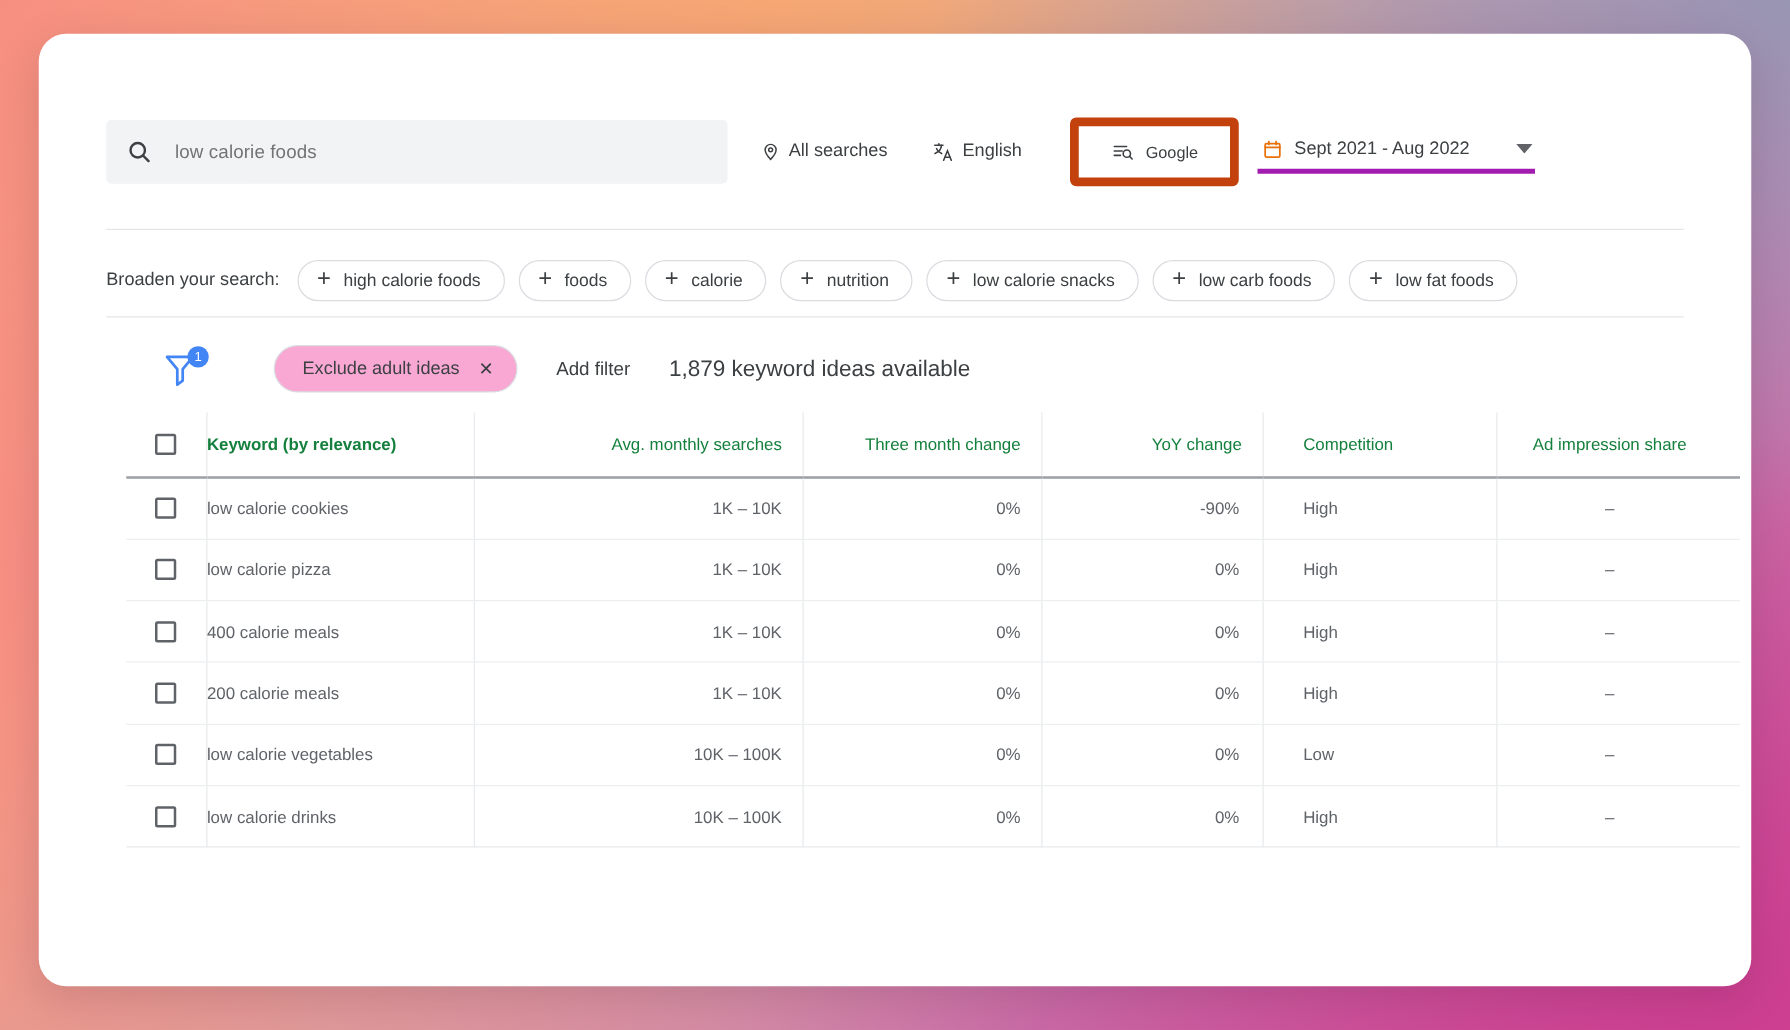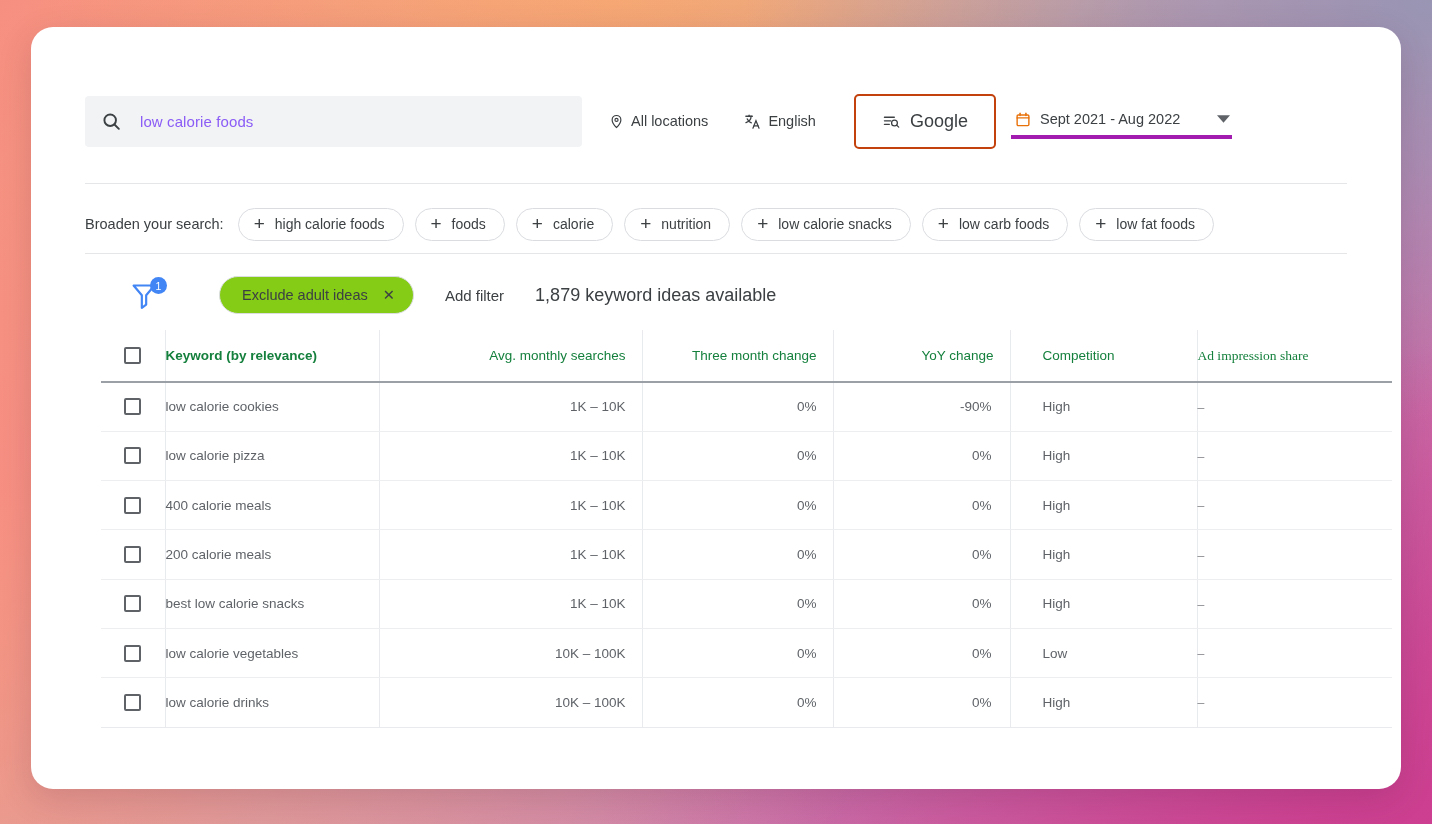--- a/index.html
+++ b/index.html
@@ -56,46 +56,46 @@
     background: #f1f3f4;
     border-radius: 4px;
     display: flex;
     align-items: center;
     padding: 0 16px;
     flex: none;
   }
   .search-box .mag { margin-right: 18px; display:flex; align-items:center; }
   .search-input-text {
     font-size: 15px;
-    color: #8b5cf6;
+    color: #737373;
     letter-spacing: .1px;
   }
 
   .tool-item {
     display: flex;
     align-items: center;
     gap: 7px;
     font-size: 14.5px;
     color: #3c4043;
     white-space: nowrap;
   }
 
   .loc-item { margin-left: 27px; }
   .lang-item { margin-left: 36px; }
 
   .network-btn {
     margin-left: 38px;
     height: 55px;
-    border: 2px solid #c2410c;
+    border: 7px solid #c2410c;
     border-radius: 5px;
     display: flex;
     align-items: center;
     gap: 9px;
     padding: 0 26px;
-    font-size: 18px;
+    font-size: 13px;
     color: #3c4043;
     background: #fff;
     white-space: nowrap;
   }
 
   .date-item {
     margin-left: 15px;
     display: flex;
     align-items: center;
     gap: 9px;
@@ -194,21 +194,21 @@
     margin-left: 42px;
     height: 38px;
     border: 1px solid #dadce0;
     border-radius: 19px;
     display: flex;
     align-items: center;
     gap: 15px;
     padding: 0 18px 0 22px;
     font-size: 14.5px;
     color: #3c4043;
-    background: #84cc16;
+    background: #f9a8d4;
     white-space: nowrap;
     justify-content: flex-end;
   }
   .add-filter {
     margin-left: 31px;
     font-size: 15px;
     color: #3c4043;
     white-space: nowrap;
   }
   .ideas-avail {
@@ -253,21 +253,21 @@
     border-bottom: 1px solid #eceef0;
   }
   tbody tr:last-child td { border-bottom: 1px solid #e8eaed; }
 
   .c-check  { width: 64px;  text-align: center; padding: 0; }
   .c-kw     { width: 214px; text-align: left;  padding-left: 0; }
   .c-avg    { width: 263px; text-align: right; padding-right: 16px; }
   .c-3mo    { width: 191px; text-align: right; padding-right: 16px; }
   .c-yoy    { width: 177px; text-align: right; padding-right: 18px; }
   .c-comp   { width: 187px; text-align: left;  padding-left: 32px; }
-  .c-ads    { width: 195px; text-align: left; padding-right: 14px; font-family: Liberation Serif, serif; }
+  .c-ads    { width: 195px; text-align: center; padding-right: 14px; }
 
   th.c-avg, th.c-3mo, th.c-yoy, th.c-ads { padding-right: 16px; }
   th.c-ads { padding-right: 14px; }
 
   .cb {
     display: inline-block;
     width: 17px;
     height: 17px;
     border: 2px solid #5f6368;
     border-radius: 2px;
@@ -296,21 +296,21 @@
         <span class="search-input-text" title="Enter a keyword">low calorie foods</span>
       </div>
 
       <div class="tool-item loc-item">
         <span>
           <svg width="15" height="17" viewBox="0 0 24 24" fill="none" stroke="#3c4043" stroke-width="1.9">
             <path d="M12 2.4c-3.9 0-7 3.1-7 7 0 5.2 7 12.2 7 12.2s7-7 7-12.2c0-3.9-3.1-7-7-7z"></path>
             <circle cx="12" cy="9.4" r="2.5"></circle>
           </svg>
         </span>
-        <span>All locations</span>
+        <span>All searches</span>
       </div>
 
       <div class="tool-item lang-item">
         <span>
           <svg width="17" height="17" viewBox="0 0 24 24" fill="none" stroke="#3c4043" stroke-width="1.8" stroke-linecap="round">
             <path d="M2.6 4.6h9.2"></path>
             <path d="M7.2 3v1.6"></path>
             <path d="M10 4.6c0 4.1-3 7.6-7.2 9.1"></path>
             <path d="M4.6 8.4c1.1 2.6 3.2 4.6 5.8 5.5"></path>
             <path d="M12.6 21.4l4.3-10.6 4.3 10.6"></path>
@@ -452,29 +452,20 @@
             <td class="c-check"><span class="cb"></span></td>
             <td class="c-kw"><span class="kw-text">200 calorie meals</span></td>
             <td class="c-avg">1K – 10K</td>
             <td class="c-3mo">0%</td>
             <td class="c-yoy">0%</td>
             <td class="c-comp">High</td>
             <td class="c-ads">–</td>
           </tr>
           <tr>
             <td class="c-check"><span class="cb"></span></td>
-            <td class="c-kw"><span class="kw-text">best low calorie snacks</span></td>
-            <td class="c-avg">1K – 10K</td>
-            <td class="c-3mo">0%</td>
-            <td class="c-yoy">0%</td>
-            <td class="c-comp">High</td>
-            <td class="c-ads">–</td>
-          </tr>
-          <tr>
-            <td class="c-check"><span class="cb"></span></td>
             <td class="c-kw"><span class="kw-text">low calorie vegetables</span></td>
             <td class="c-avg">10K – 100K</td>
             <td class="c-3mo">0%</td>
             <td class="c-yoy">0%</td>
             <td class="c-comp">Low</td>
             <td class="c-ads">–</td>
           </tr>
           <tr>
             <td class="c-check"><span class="cb"></span></td>
             <td class="c-kw"><span class="kw-text">low calorie drinks</span></td>

